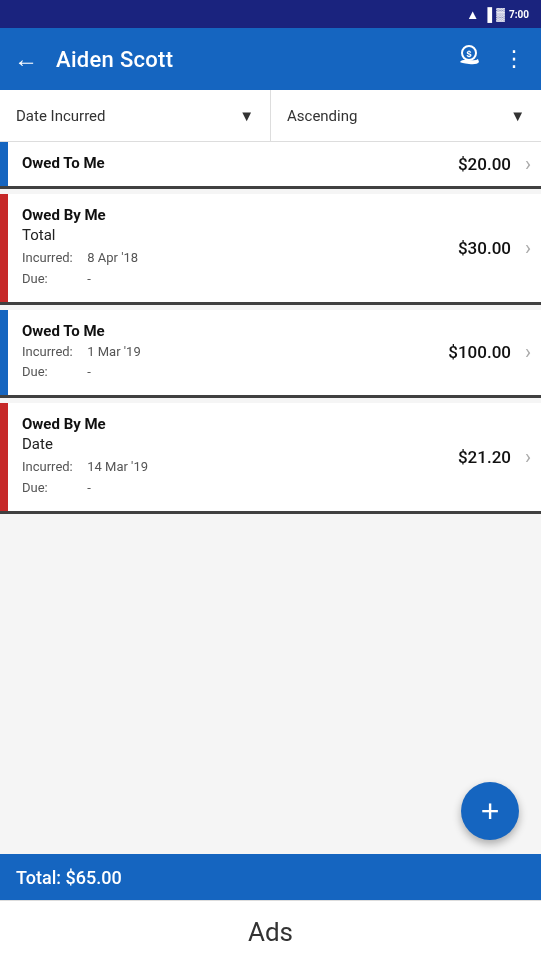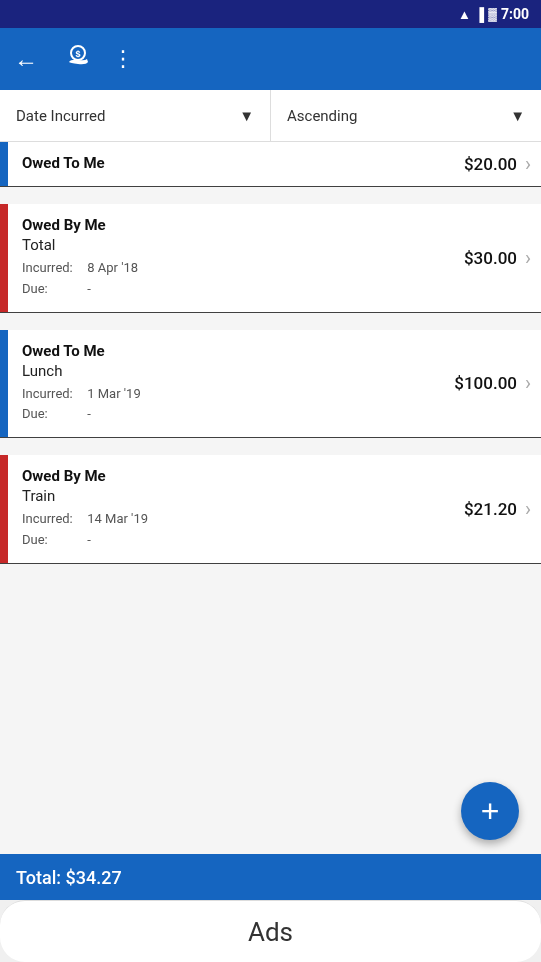--- a/index.html
+++ b/index.html
@@ -18,21 +18,21 @@
       background: #1a237e;
       height: 28px;
       display: flex;
       align-items: center;
       justify-content: flex-end;
       padding: 0 12px;
       gap: 6px;
     }
     .status-bar .time {
       color: white;
-      font-size: 14px;
+      font-size: 10px;
       font-weight: bold;
     }
     .status-icons {
       display: flex;
       align-items: center;
       gap: 4px;
     }
 
     
     .app-bar {
@@ -107,24 +107,24 @@
     }
 
     
     .content {
       flex: 1;
       background: #f5f5f5;
     }
 
     .debt-item {
       background: white;
-      margin-bottom: 17px;
+      margin-bottom: 5px;
       display: flex;
       align-items: stretch;
-      border-bottom: 1px solid #404040;
+      border-bottom: 3px solid #404040;
     }
     .debt-indicator {
       width: 8px;
       flex-shrink: 0;
     }
     .debt-indicator.owed-to-me {
       background: #1565C0;
     }
     .debt-indicator.owed-by-me {
       background: #C62828;
@@ -150,21 +150,21 @@
       line-height: 1.6;
     }
     .debt-dates .label {
       display: inline-block;
       width: 62px;
     }
     .debt-amount-col {
       display: flex;
       align-items: center;
       padding-right: 6px;
-      gap: 4px;
+      gap: 10px;
     }
     .debt-amount {
       font-size: 17px;
       color: #111;
       font-weight: 500;
     }
     .chevron-right {
       color: #aaa;
       font-size: 20px;
       padding: 0 4px;
@@ -209,21 +209,20 @@
     }
 
     
     .ads-bar {
       background: white;
       height: 62px;
       display: flex;
       align-items: center;
       justify-content: center;
       border-top: 1px solid #ddd;
-      border-radius: 25px;
     }
     .ads-text {
       font-size: 26px;
       color: #333;
     }
   </style>
 </head>
 <body>
 
 <div class="status-bar">
@@ -235,20 +234,21 @@
 
     <span style="color:white;font-size:12px;">▓</span>
     <span class="time">7:00</span>
   </div>
 </div>
 
 <div class="app-bar">
   <button class="back-btn">
     <span>←</span>
   </button>
+  <span class="app-title">Aiden Scott</span>
   <div class="app-bar-actions">
     <button class="coin-btn">
       <span style="font-size:24px;">
         
         <svg width="28" height="28" viewBox="0 0 28 28" fill="none">
           <circle cx="14" cy="11" r="7" stroke="white" stroke-width="2" fill="none"></circle>
           <text x="14" y="15" text-anchor="middle" fill="white" font-size="9" font-weight="bold">$</text>
           <path d="M5 20 Q7 17 14 18 Q21 19 23 17 L24 20 Q22 23 14 22 Q6 21 5 20Z" fill="white"></path>
         </svg>
       </span>
@@ -295,38 +295,37 @@
     </div>
     <div class="debt-amount-col">
       <span class="debt-amount">$30.00</span>
       <span class="chevron-right">›</span>
     </div>
   </div>
     <div class="debt-item">
     <div class="debt-indicator owed-to-me"></div>
     <div class="debt-info">
       <div class="debt-type">Owed To Me</div>
-      <div class="debt-name">Lunch</div>
       <div class="debt-dates">
         <span class="label">Incurred:</span>
         <span>1 Mar '19</span><br>
         <span class="label">Due:</span>
         <span>-</span>
       </div>
     </div>
     <div class="debt-amount-col">
       <span class="debt-amount">$100.00</span>
       <span class="chevron-right">›</span>
     </div>
   </div>
     <div class="debt-item">
     <div class="debt-indicator owed-by-me"></div>
     <div class="debt-info">
       <div class="debt-type">Owed By Me</div>
-      <div class="debt-name">Train</div>
+      <div class="debt-name">Date</div>
       <div class="debt-dates">
         <span class="label">Incurred:</span>
         <span>14 Mar '19</span><br>
         <span class="label">Due:</span>
         <span>-</span>
       </div>
     </div>
     <div class="debt-amount-col">
       <span class="debt-amount">$21.20</span>
       <span class="chevron-right">›</span>
@@ -334,18 +333,18 @@
   </div>
   </div>
 
 <div class="fab-container">
   <button class="fab">
     <span>+</span>
   </button>
 </div>
 
 <div class="total-bar">
-  <span class="total-text">Total: $34.27</span>
+  <span class="total-text">Total: $65.00</span>
 </div>
 
 <div class="ads-bar">
   <span class="ads-text">Ads</span>
 </div>
 
 </body></html>

